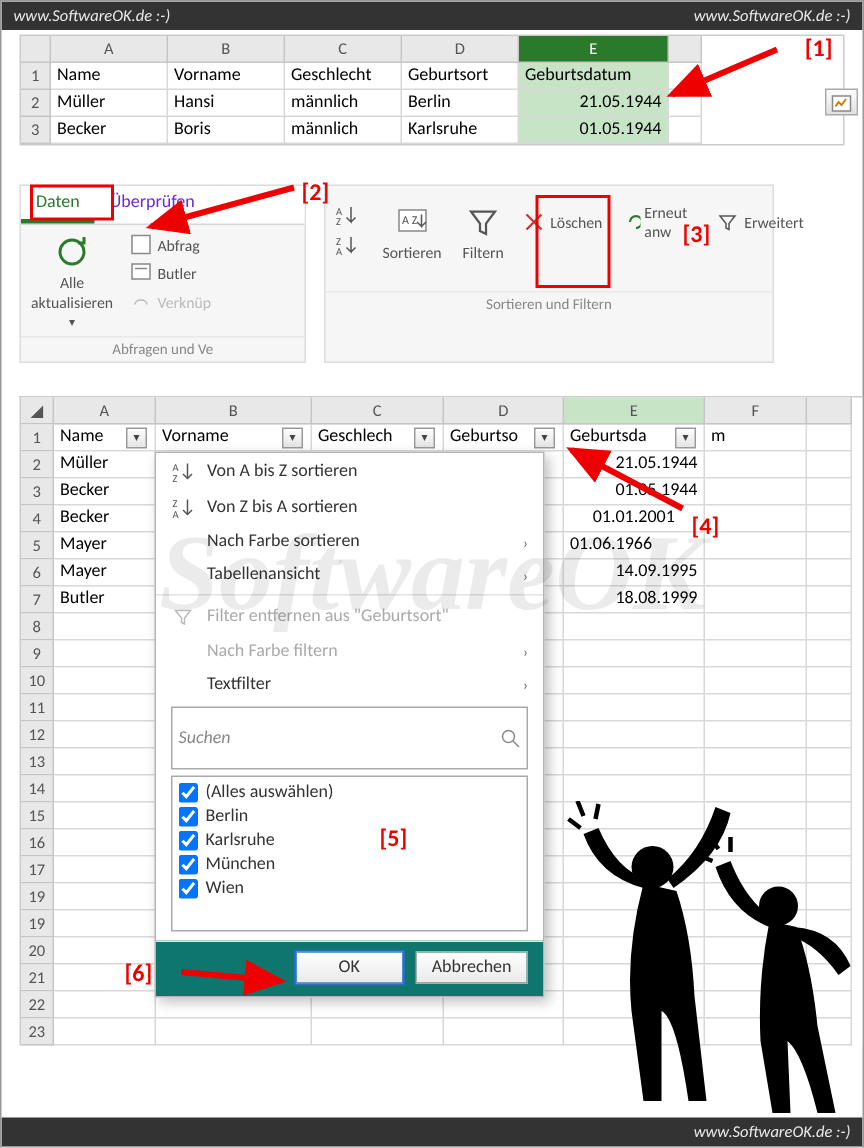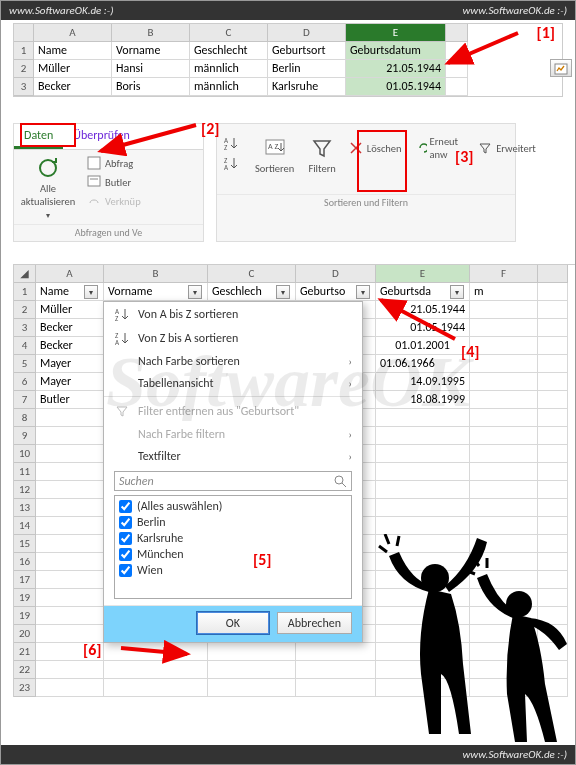--- a/index.html
+++ b/index.html
@@ -218,40 +218,40 @@
     gap: 8px;
     padding: 4px 10px;
     min-height: 22px;
   }
   .dd-item.disabled { color: #aaa; }
   .dd-item .chev { margin-left:auto; color:#666; font-size:10px;}
   .dd-sep { height:1px; background:#e2e2e2; margin: 2px 0;}
   .dd-search {
     margin: 4px 10px;
     border: 1px solid #aaa;
-    padding: 2px 4px;
+    padding: 13px 4px;
     display:flex; align-items:center;
     color: #888;
     font-style: italic;
   }
   .dd-search span:first-child { flex:1;}
   .dd-list {
     margin: 2px 10px 6px 10px;
     border: 1px solid #aaa;
     height: 104px;
     overflow: auto;
     padding: 2px 4px;
   }
   .dd-check { display:flex; align-items:center; gap:5px; padding:1px 0;}
   .dd-check input { margin:0;}
   .dd-buttons {
     display:flex; justify-content:flex-end; gap:8px;
     padding: 6px 10px 8px 10px;
     border-top:1px solid #e5e5e5;
-    background: #7dd3fc;
+    background: #0f766e;
   }
   .btn {
     min-width: 72px;
     padding: 3px 10px;
     border:1px solid #aaa;
     background: linear-gradient(#fefefe,#eaeaea);
     font-size: 12px;
     text-align: center;
   }
   .btn.primary { border:1px solid #4a8adf; outline: 1px solid #2b6cb6; }

